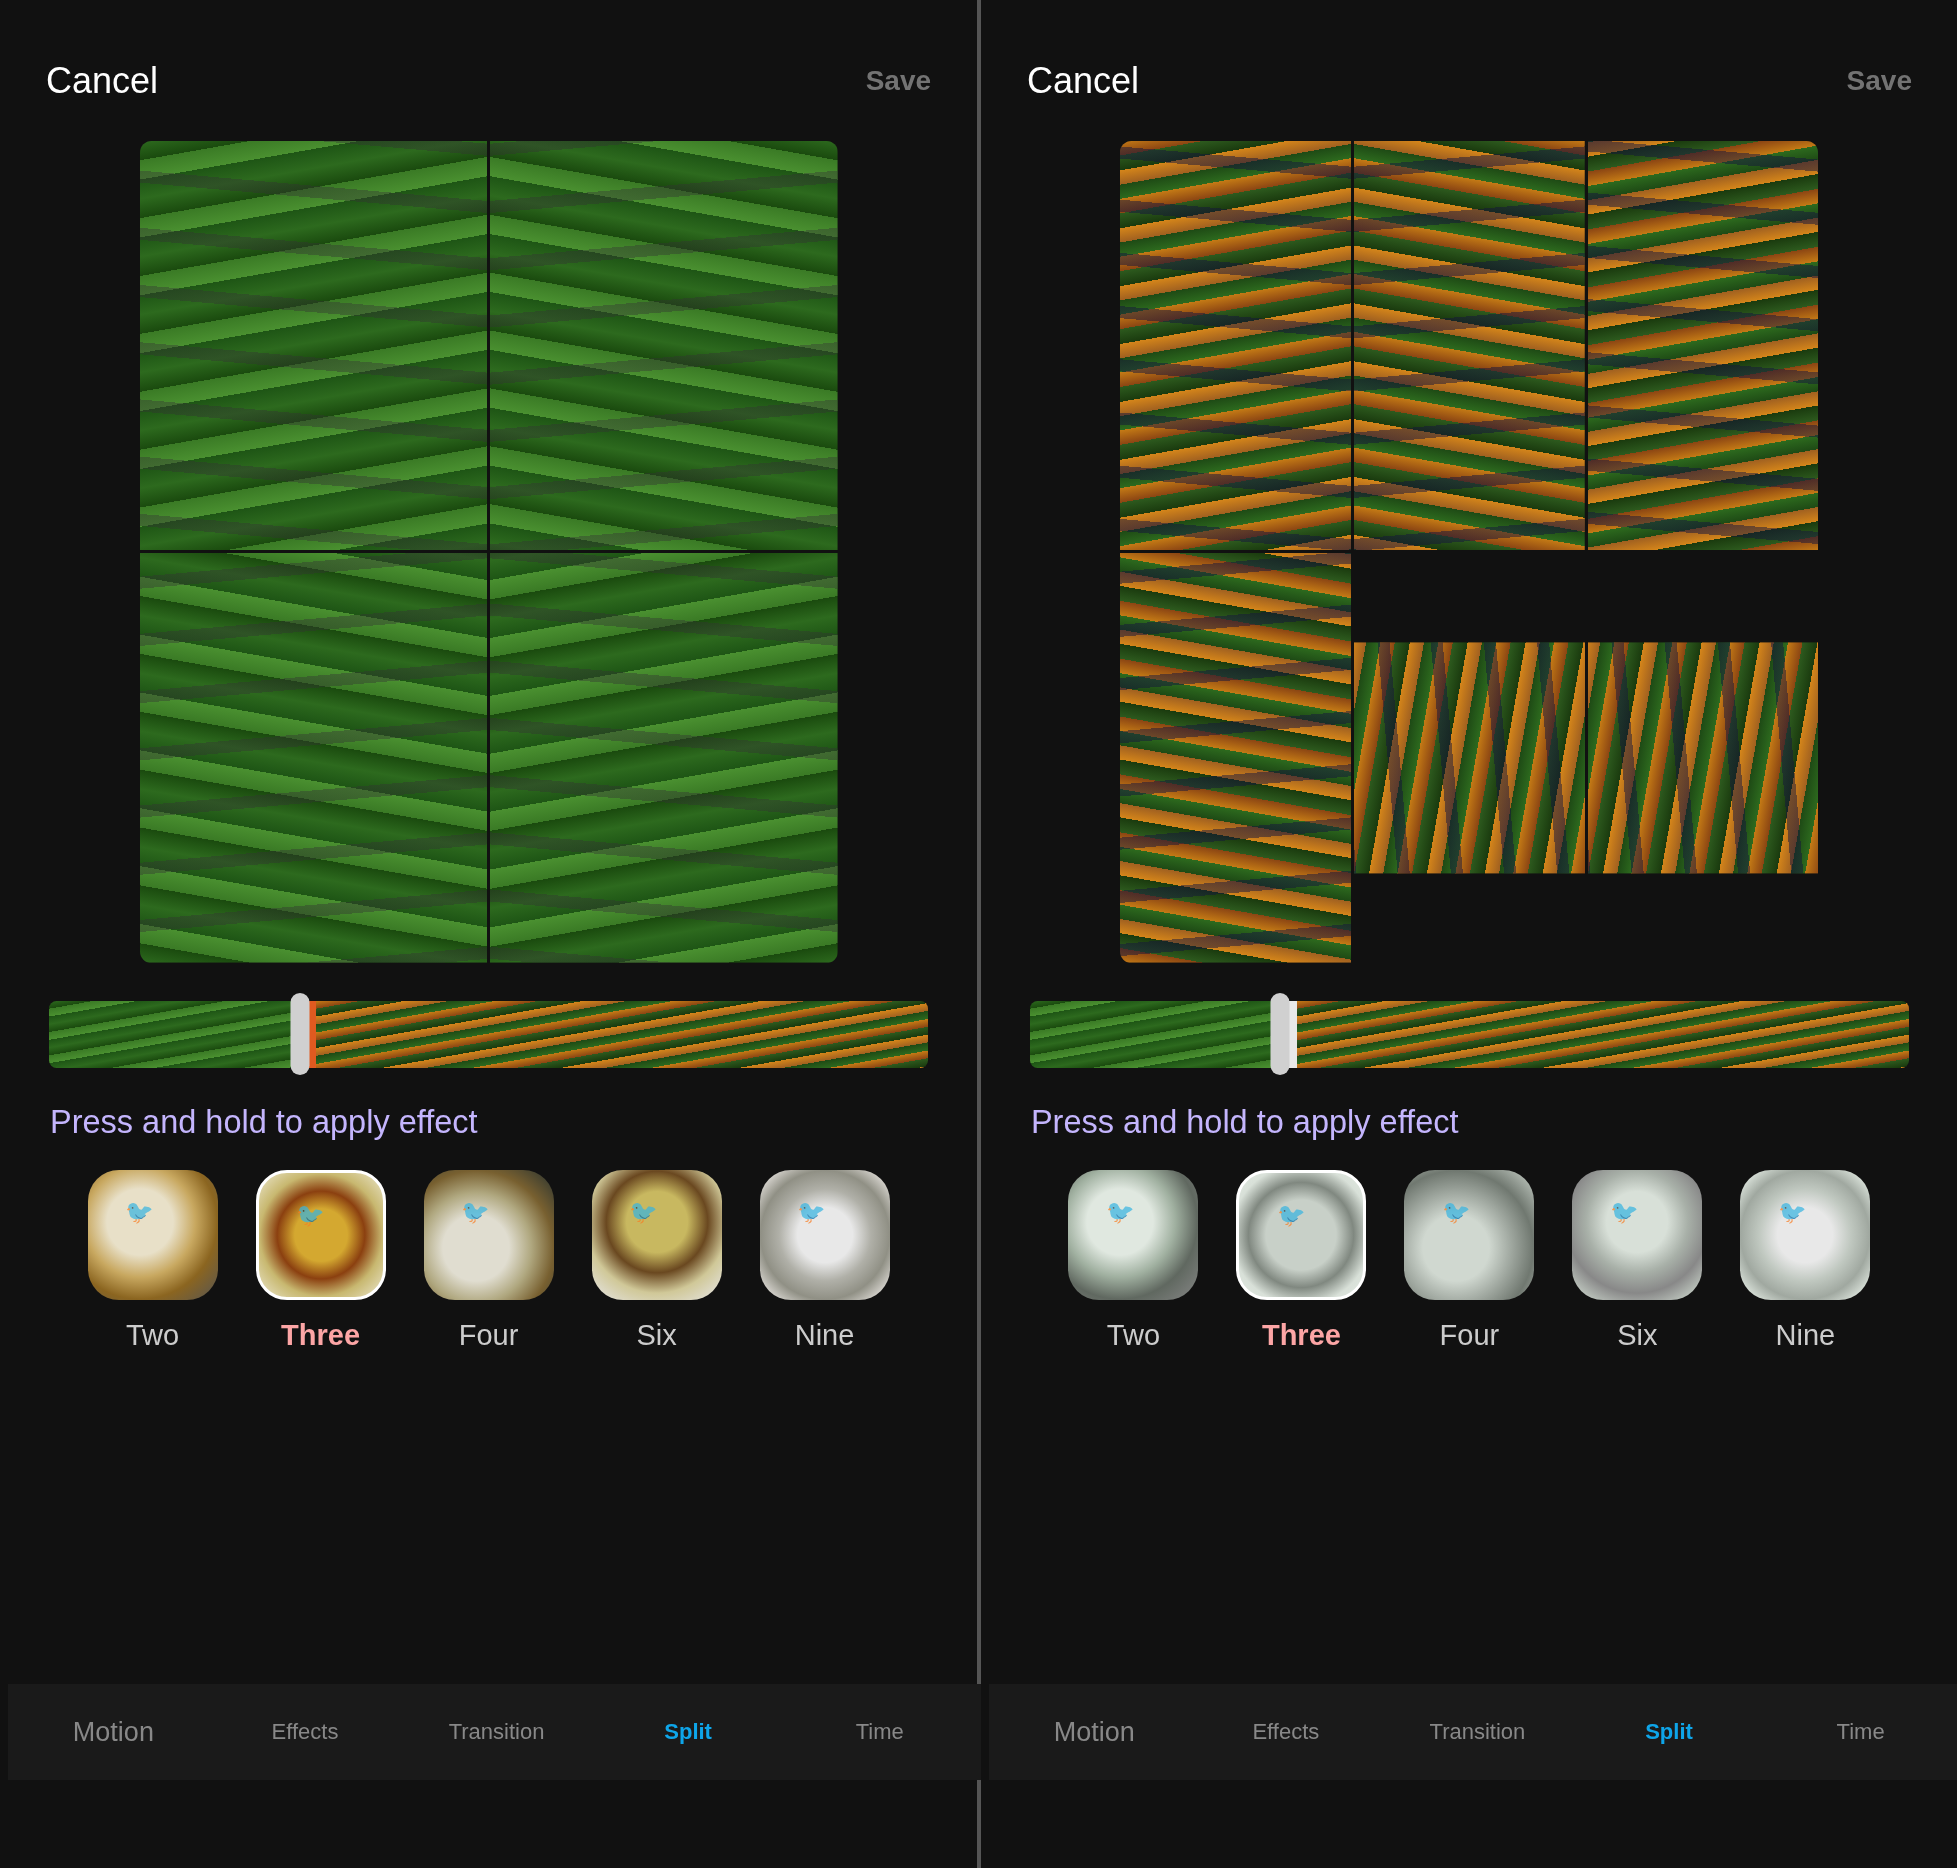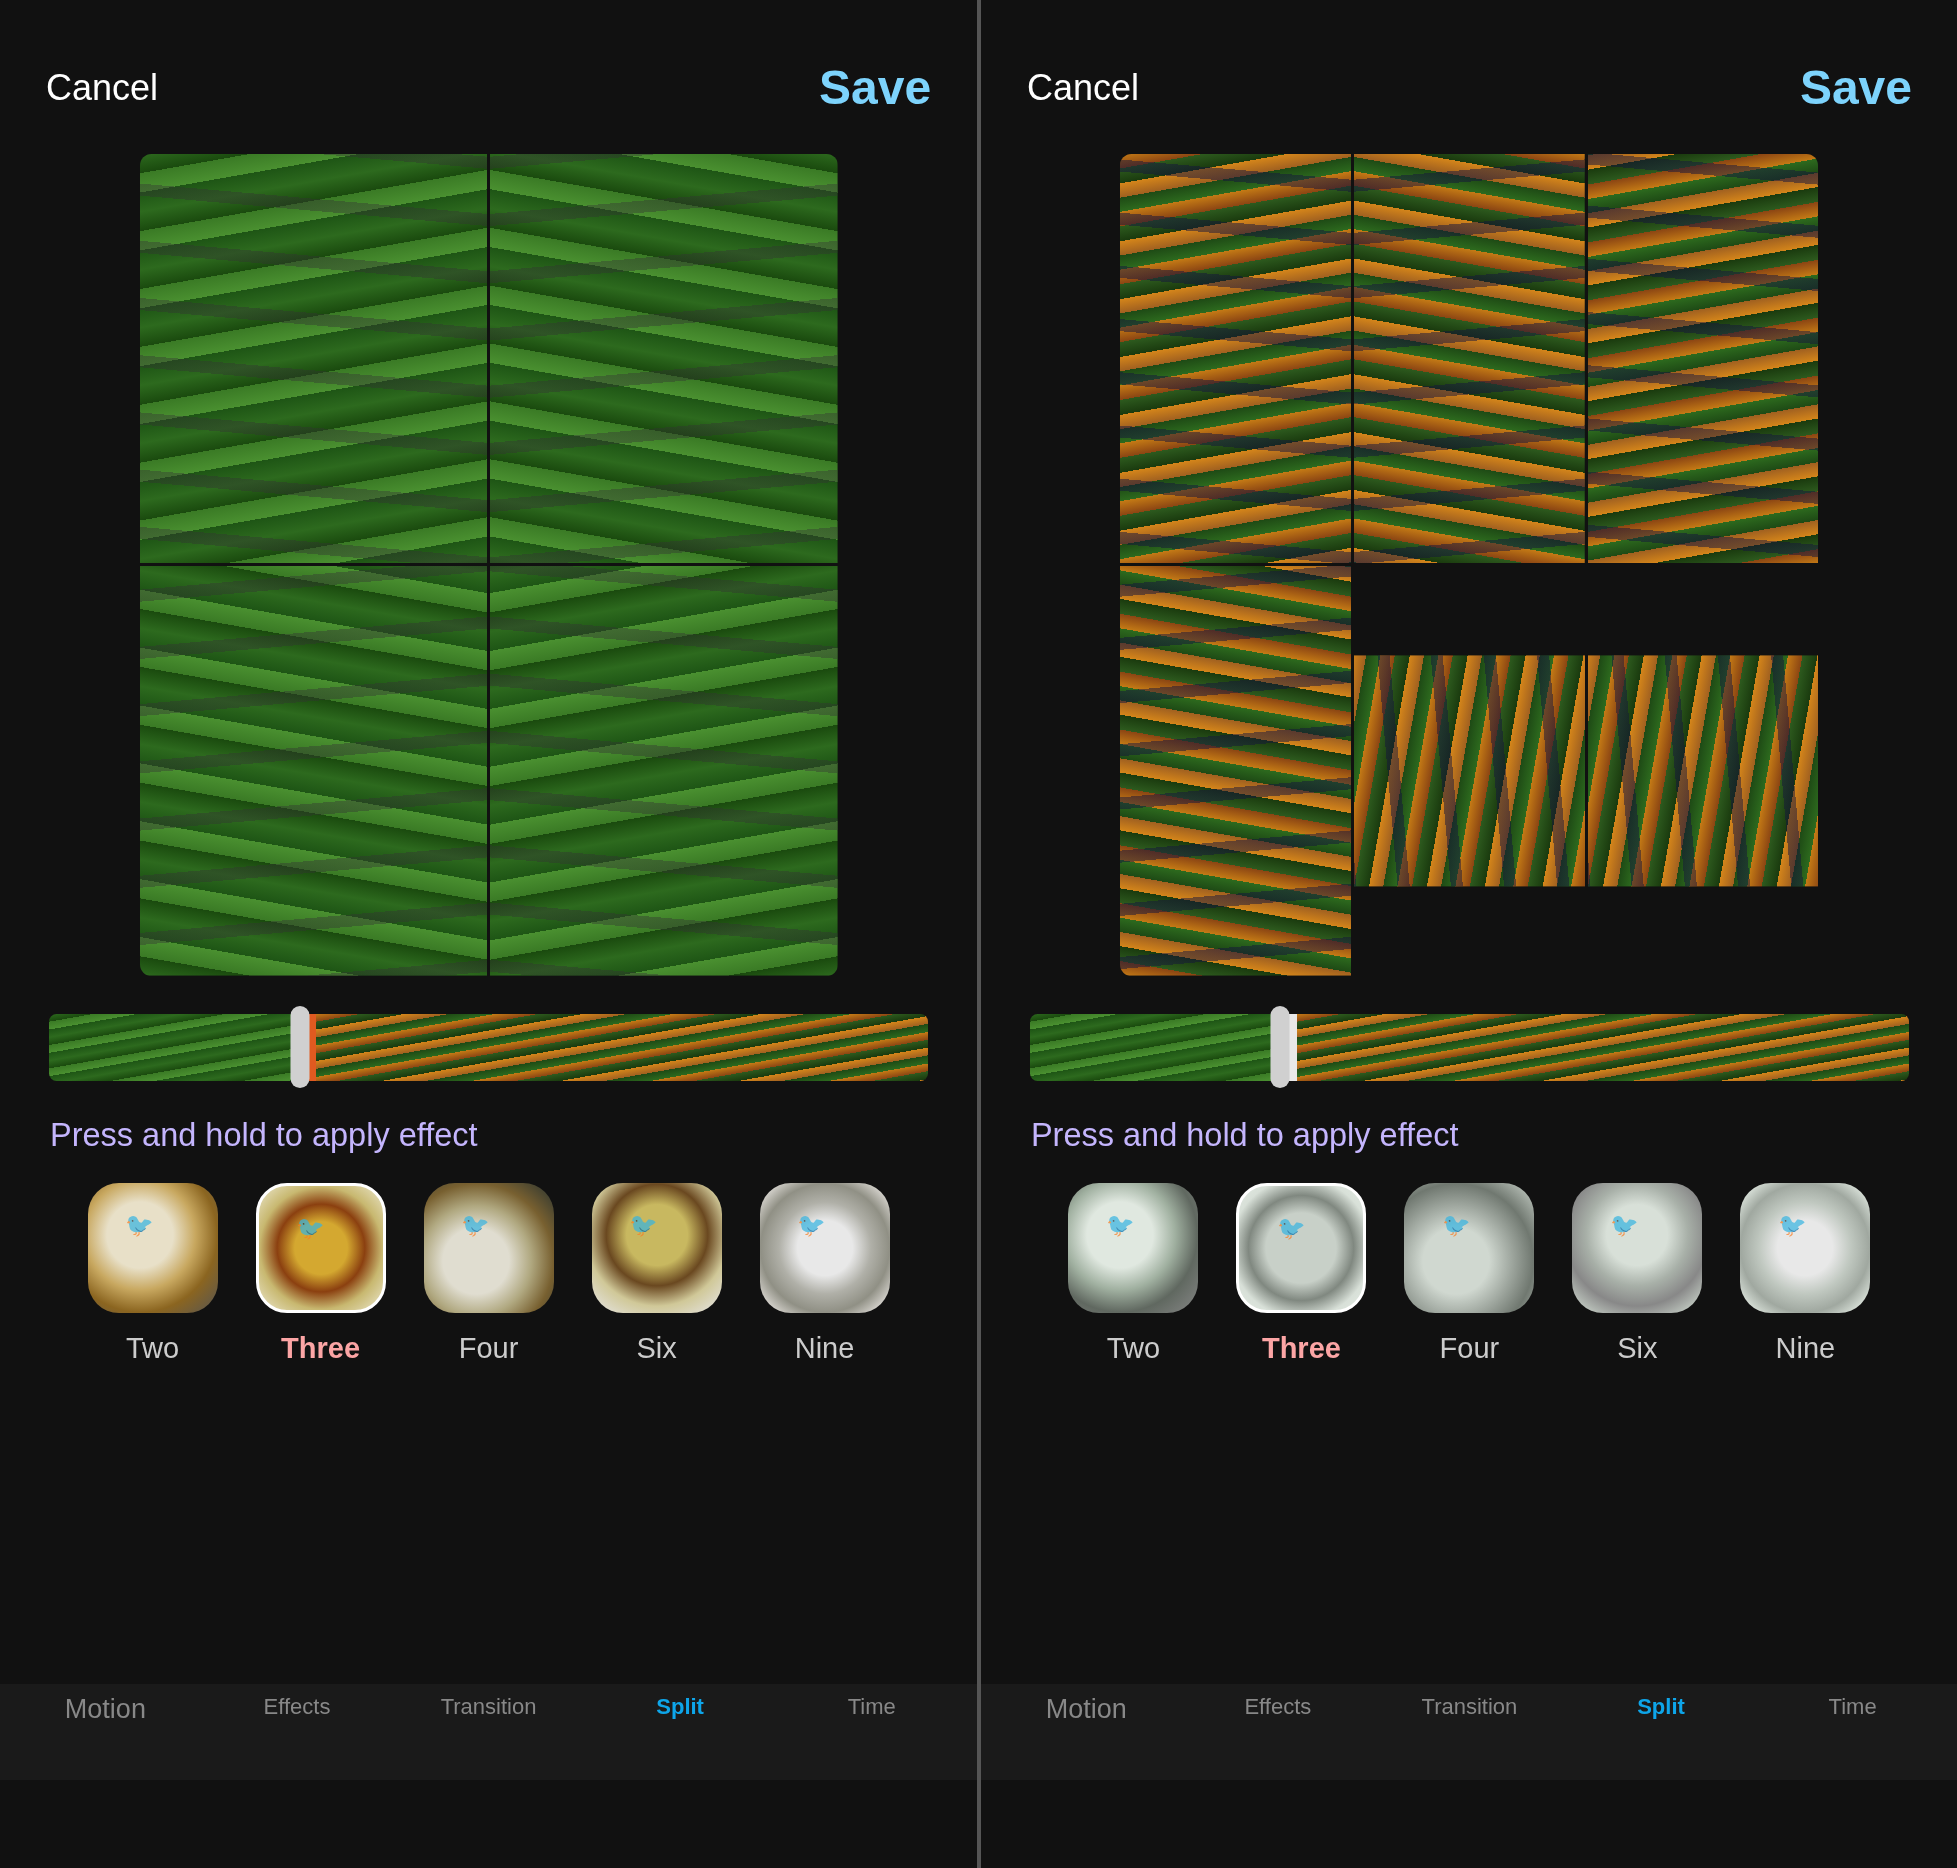--- a/index.html
+++ b/index.html
@@ -43,22 +43,22 @@
     .header-cancel {
       color: #fff;
       font-size: 36px;
       font-weight: 400;
       background: none;
       border: none;
       cursor: pointer;
     }
 
     .header-save {
-      color: #7dd3fc;
-      font-size: 48px;
+      color: #737373;
+      font-size: 28px;
       font-weight: 700;
       background: none;
       border: none;
       cursor: pointer;
     }
 
     
     .preview-container {
       width: 698px;
       height: 822px;
@@ -335,27 +335,27 @@
 
     .effect-item.selected .effect-label {
       color: #fca5a5;
       font-weight: 600;
     }
 
     
     .tab-bar {
       position: absolute;
       bottom: 0;
-      left: 0;
+      left: 8px;
       width: 100%;
       height: 96px;
       background: #1a1a1a;
       display: flex;
       flex-direction: row;
-      align-items: flex-start;
+      align-items: center;
       justify-content: space-around;
       padding: 0 9.6px;
     }
 
     .tab-item {
       color: #888;
       font-size: 22px;
       font-weight: 400;
       cursor: pointer;
       padding: 9.6px 19px;

